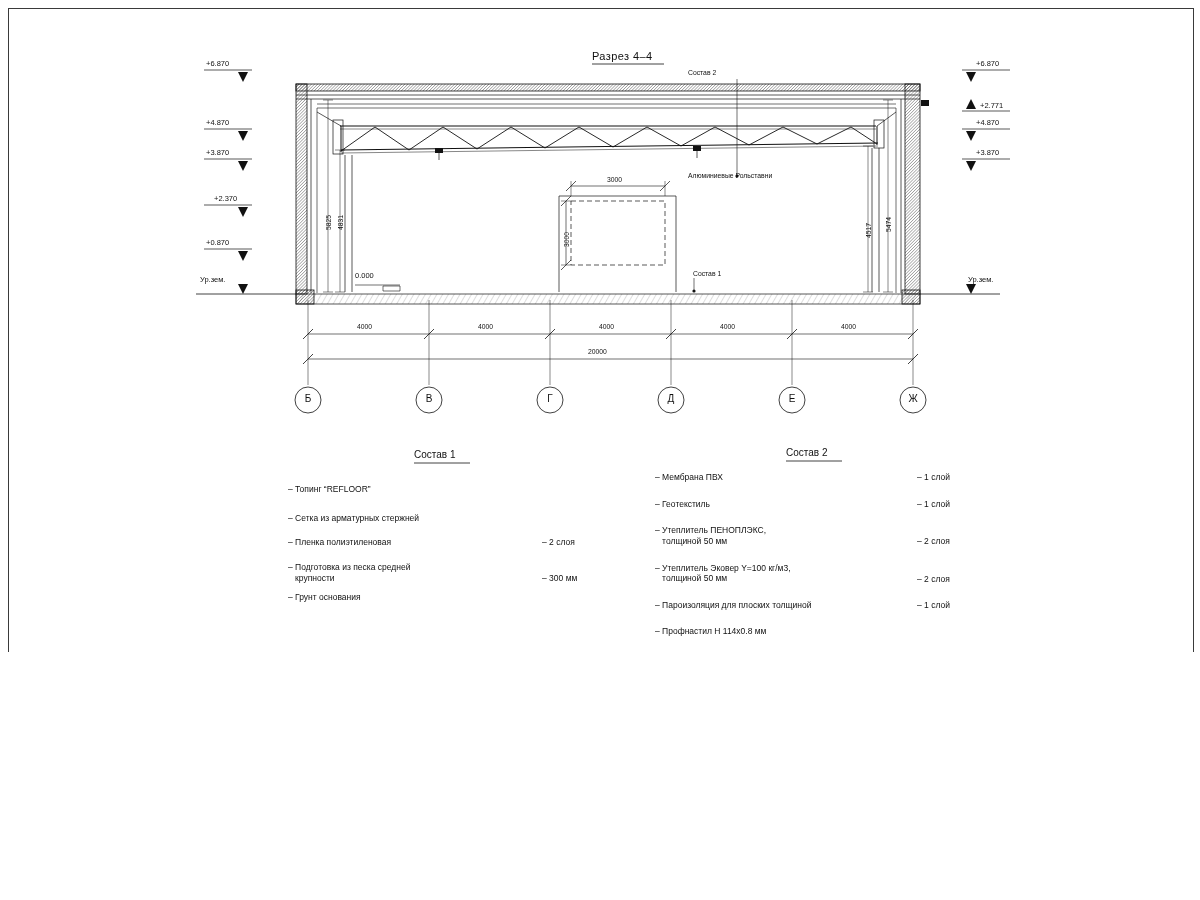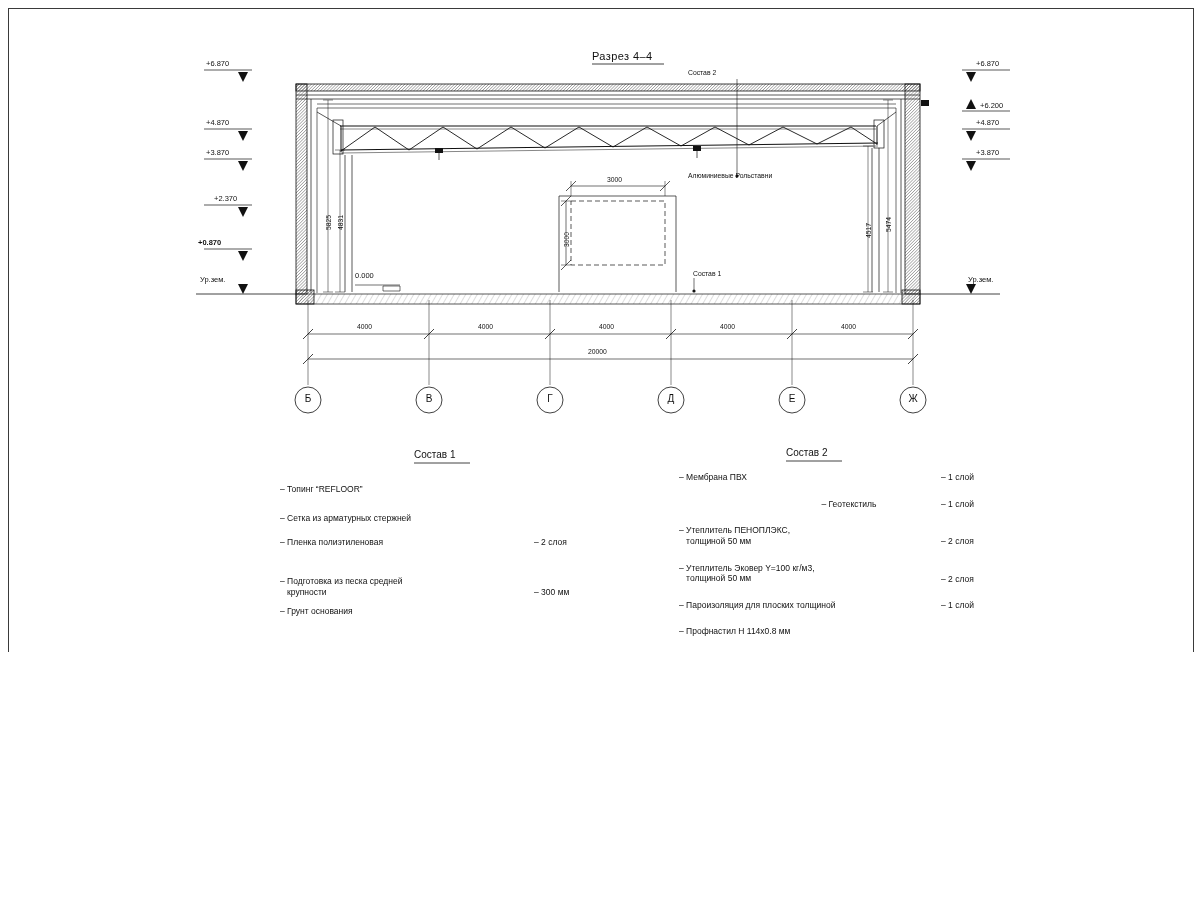--- a/index.html
+++ b/index.html
@@ -253,25 +253,25 @@
     <line x1="414" y1="463" x2="470" y2="463" stroke="#111" stroke-width="0.8"></line>
     <line x1="786" y1="461" x2="842" y2="461" stroke="#111" stroke-width="0.8"></line>
   </svg>
 
   <div class="lbl title" style="left:592px; top:50px;">Разрез 4–4</div>
 
   <div class="lbl small" style="left:206px; top:60px;">+6.870</div>
   <div class="lbl small" style="left:206px; top:119px;">+4.870</div>
   <div class="lbl small" style="left:206px; top:149px;">+3.870</div>
   <div class="lbl small" style="left:214px; top:195px;">+2.370</div>
-  <div class="lbl small" style="left:198px; top:239px;font-weight:bold;">+0.870</div>
+  <div class="lbl small" style="left:206px; top:239px;">+0.870</div>
   <div class="lbl small" style="left:200px; top:276px;">Ур.зем.</div>
 
   <div class="lbl small" style="left:976px; top:60px;">+6.870</div>
-  <div class="lbl small" style="left:980px; top:102px;">+6.200</div>
+  <div class="lbl small" style="left:980px; top:102px;">+2.771</div>
   <div class="lbl small" style="left:976px; top:119px;">+4.870</div>
   <div class="lbl small" style="left:976px; top:149px;">+3.870</div>
   <div class="lbl small" style="left:968px; top:276px;">Ур.зем.</div>
 
   <div class="lbl small" style="left:355px; top:272px;">0.000</div>
 
   <div class="lbl tiny" style="left:688px; top:69px;">Состав 2</div>
   <div class="lbl tiny" style="left:693px; top:270px;">Состав 1</div>
   <div class="lbl tiny" style="left:688px; top:172px;">Алюминиевые Рольставни</div>
 
@@ -292,34 +292,34 @@
 
   <div class="axis-circle-label" style="left:295px; top:393px;">Б</div>
   <div class="axis-circle-label" style="left:416px; top:393px;">В</div>
   <div class="axis-circle-label" style="left:537px; top:393px;">Г</div>
   <div class="axis-circle-label" style="left:658px; top:393px;">Д</div>
   <div class="axis-circle-label" style="left:779px; top:393px;">Е</div>
   <div class="axis-circle-label" style="left:900px; top:393px;">Ж</div>
 
   <div class="lbl sect-title" style="left:414px; top:449px;">Состав 1</div>
 
-  <div class="legend" style="left:280px; top:484px; width:320px;">
+  <div class="legend" style="left:288px; top:484px; width:320px;">
     <div class="row"><span class="txt">– Топинг “REFLOOR”</span><span class="qty" style="left:254px; top:0;"></span></div>
     <div class="row" style="margin-top:18px;"><span class="txt">– Сетка из арматурных стержней</span><span class="qty" style="left:254px; top:0;"></span></div>
     <div class="row" style="margin-top:14px;"><span class="txt">– Пленка полиэтиленовая</span><span class="qty" style="left:254px; top:0;">– 2 слоя</span></div>
-    <div class="row" style="margin-top:28px;"><span class="txt">– Подготовка из песка средней
+    <div class="row" style="margin-top:14px;"><span class="txt">– Подготовка из песка средней
    крупности</span><span class="qty" style="left:254px; top:11px;">– 300 мм</span></div>
     <div class="row" style=""><span class="txt">– Грунт основания</span><span class="qty" style="left:254px; top:0;"></span></div>
   </div>
 
   <div class="lbl sect-title" style="left:786px; top:447px;">Состав 2</div>
 
-  <div class="legend" style="left:655px; top:472px; width:340px;margin-left:24px;">
+  <div class="legend" style="left:655px; top:472px; width:340px;">
     <div class="row"><span class="txt">– Мембрана ПВХ</span><span class="qty" style="left:262px; top:0;">– 1 слой</span></div>
-    <div class="row" style="margin-top:16px;text-align:center;"><span class="txt">– Геотекстиль</span><span class="qty" style="left:262px; top:0;">– 1 слой</span></div>
+    <div class="row" style="margin-top:16px;"><span class="txt">– Геотекстиль</span><span class="qty" style="left:262px; top:0;">– 1 слой</span></div>
     <div class="row" style="margin-top:16px;"><span class="txt">– Утеплитель ПЕНОПЛЭКС,
    толщиной 50 мм</span><span class="qty" style="left:262px; top:11px;">– 2 слоя</span></div>
     <div class="row" style="margin-top:16px;"><span class="txt">– Утеплитель Эковер Y=100 кг/м3,
    толщиной 50 мм</span><span class="qty" style="left:262px; top:11px;">– 2 слоя</span></div>
     <div class="row" style="margin-top:16px;"><span class="txt">– Пароизоляция для плоских толщиной</span><span class="qty" style="left:262px; top:0;">– 1 слой</span></div>
     <div class="row" style="margin-top:16px;"><span class="txt">– Профнастил Н 114х0.8 мм</span><span class="qty" style="left:262px; top:0;"></span></div>
   </div>
 
 </div>
 

